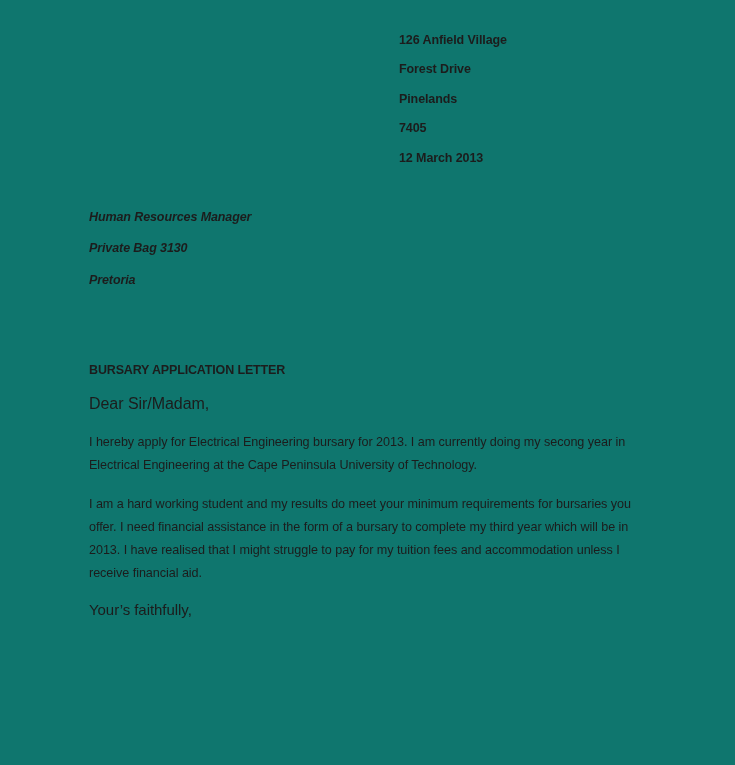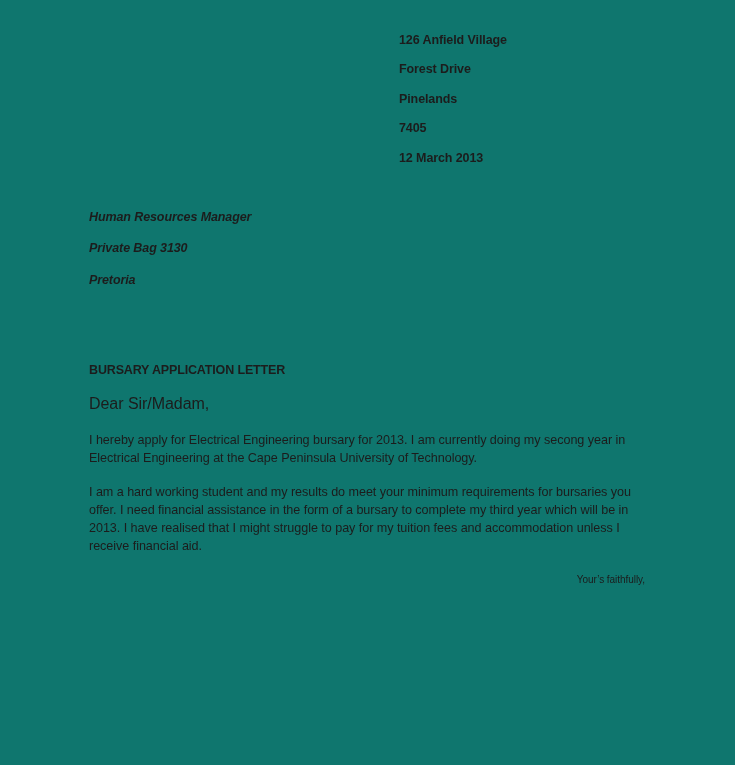--- a/index.html
+++ b/index.html
@@ -75,32 +75,31 @@
 
   .salutation {
     font-size: 16px;
     line-height: 23px;
     margin: 0 0 13px 0;
     letter-spacing: -0.05px;
   }
 
   .body-paragraph {
     font-size: 12.6px;
-    line-height: 18px;
+    line-height: 23px;
     margin: 16px 0 13px 0;
     letter-spacing: -0.05px;
     text-align: left;
   }
 
   .closing {
-    font-size: 10px;
+    font-size: 15px;
     line-height: 23px;
     margin: 0 0 13px 0;
     letter-spacing: -0.05px;
-    text-align: right;
   }
 
   .signature-line {
     font-size: 12.6px;
     line-height: 23px;
     margin: 0;
     letter-spacing: -0.05px;
     white-space: nowrap;
   }
 

